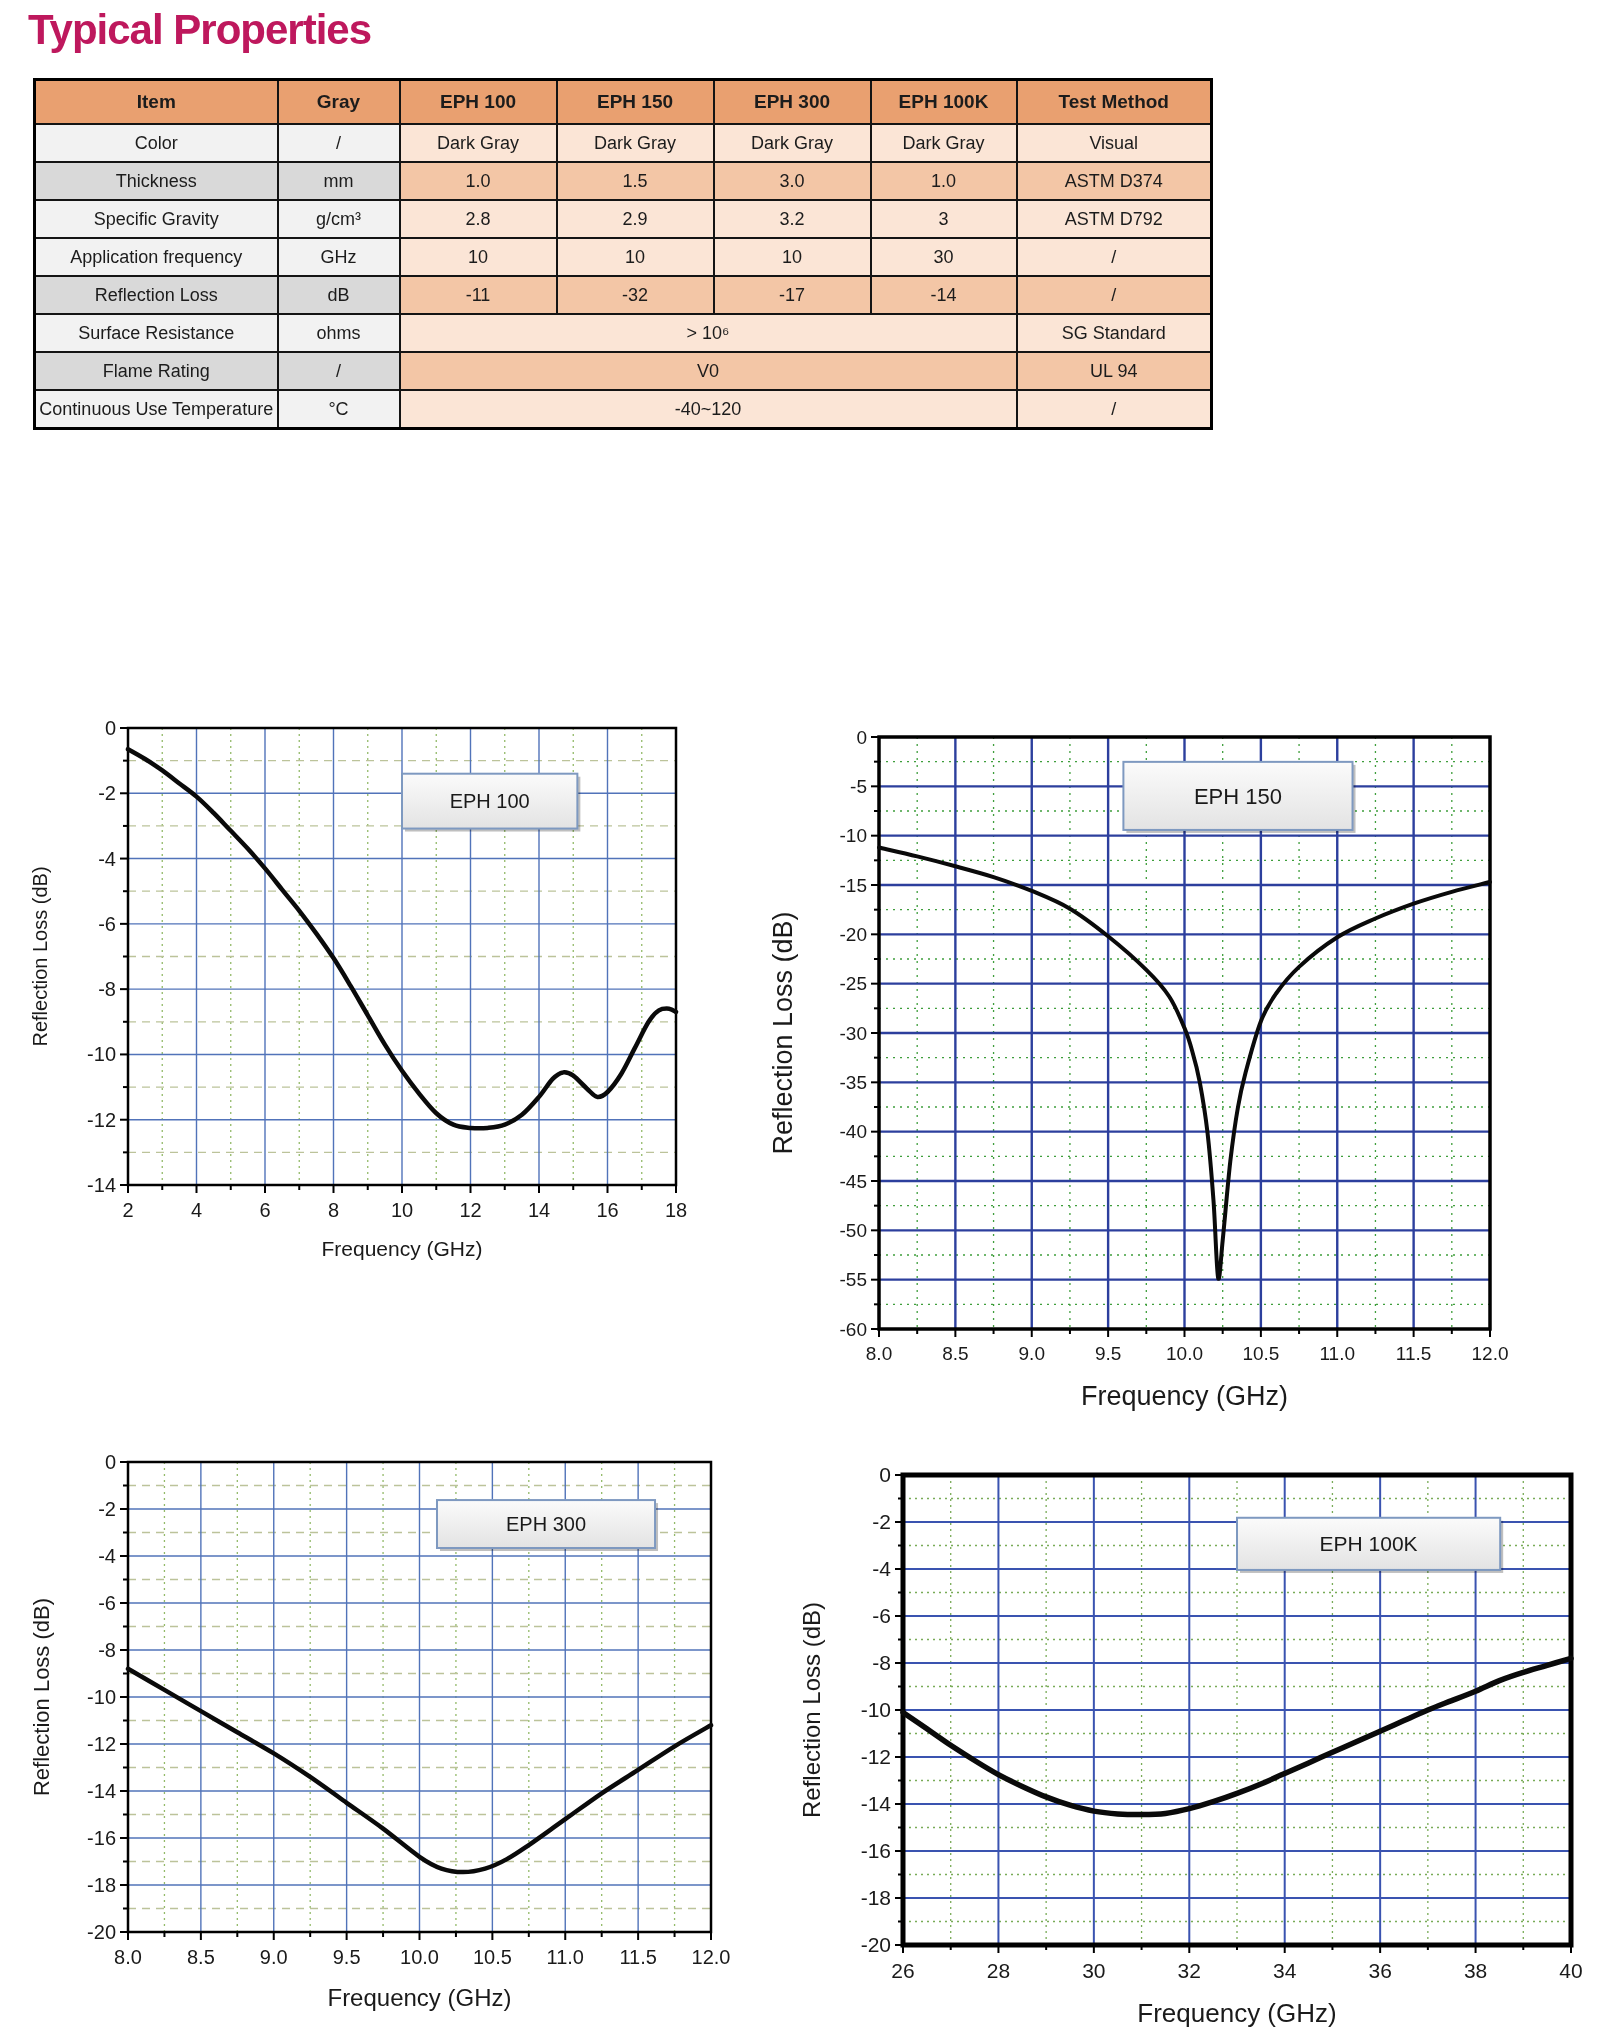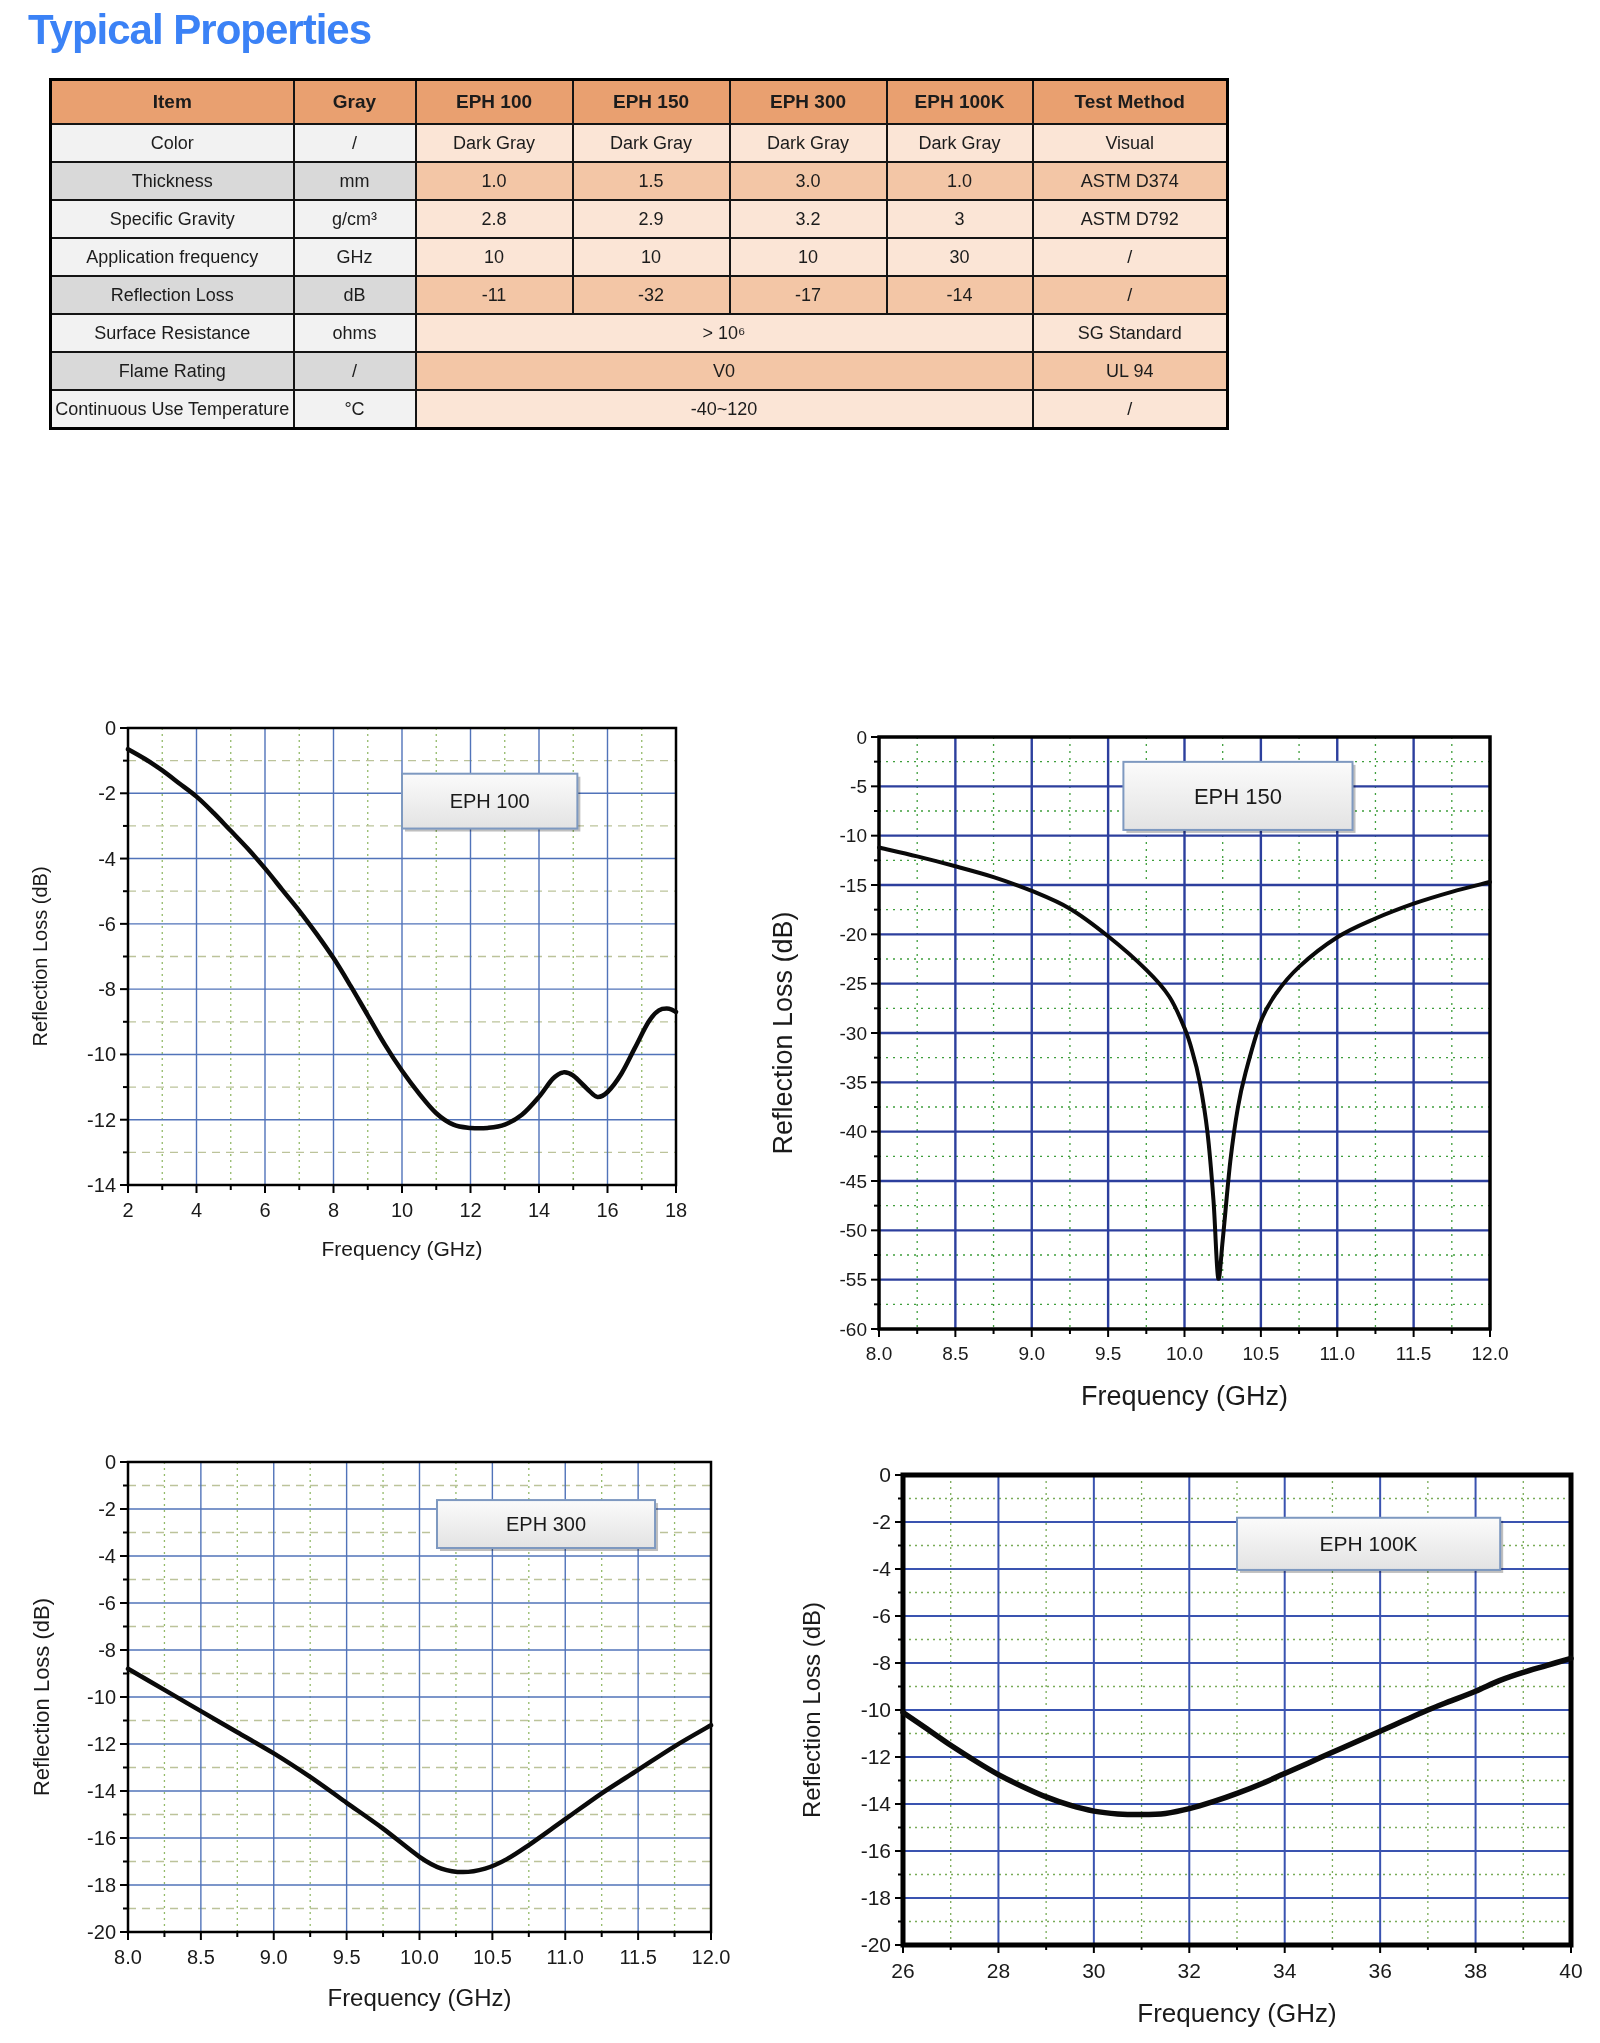--- a/index.html
+++ b/index.html
@@ -1,20 +1,20 @@
 <!DOCTYPE html>
 <html style="--header-bg: #E9A070; --row-light: #F2F2F2; --row-dark: #D9D9D9; --cell-light: #FBE5D6; --cell-dark: #F3C6A6;"><head>
 <meta charset="utf-8">
 <style>
   html,body{margin:0;padding:0;background:#ffffff;}
   .page{position:relative;width:1600px;height:2043px;background:#fff;
         font-family:"Liberation Sans", sans-serif;overflow:hidden;}
   .page-title{position:absolute;left:28px;top:6px;font-size:42px;font-weight:bold;
-              color:#3b82f6;letter-spacing:-1px;}
-  .table-wrap{position:absolute;left:49px;top:78px;}
+              color:#be185d;letter-spacing:-1px;}
+  .table-wrap{position:absolute;left:33px;top:78px;}
   .props-table{border-collapse:collapse;table-layout:fixed;border:3px solid #000;}
   .props-table th,.props-table td{border:2px solid #141414;text-align:center;
       font-size:18px;color:#1c1c1c;padding:0 2px;height:36px;white-space:nowrap;overflow:hidden;}
   .props-table th{height:42px;font-size:19px;font-weight:bold;background:var(--header-bg,#E9A070);}
   .row-a{background:var(--row-light,#F2F2F2);}
   .row-b{background:var(--row-dark,#D9D9D9);margin-top:7px;}
   .cell-a{background:var(--cell-light,#FBE5D6);}
   .cell-b{background:var(--cell-dark,#F3C6A6);}
   .chart{position:absolute;}
   svg text{font-family:"Liberation Sans", sans-serif;fill:#1a1a1a;}

